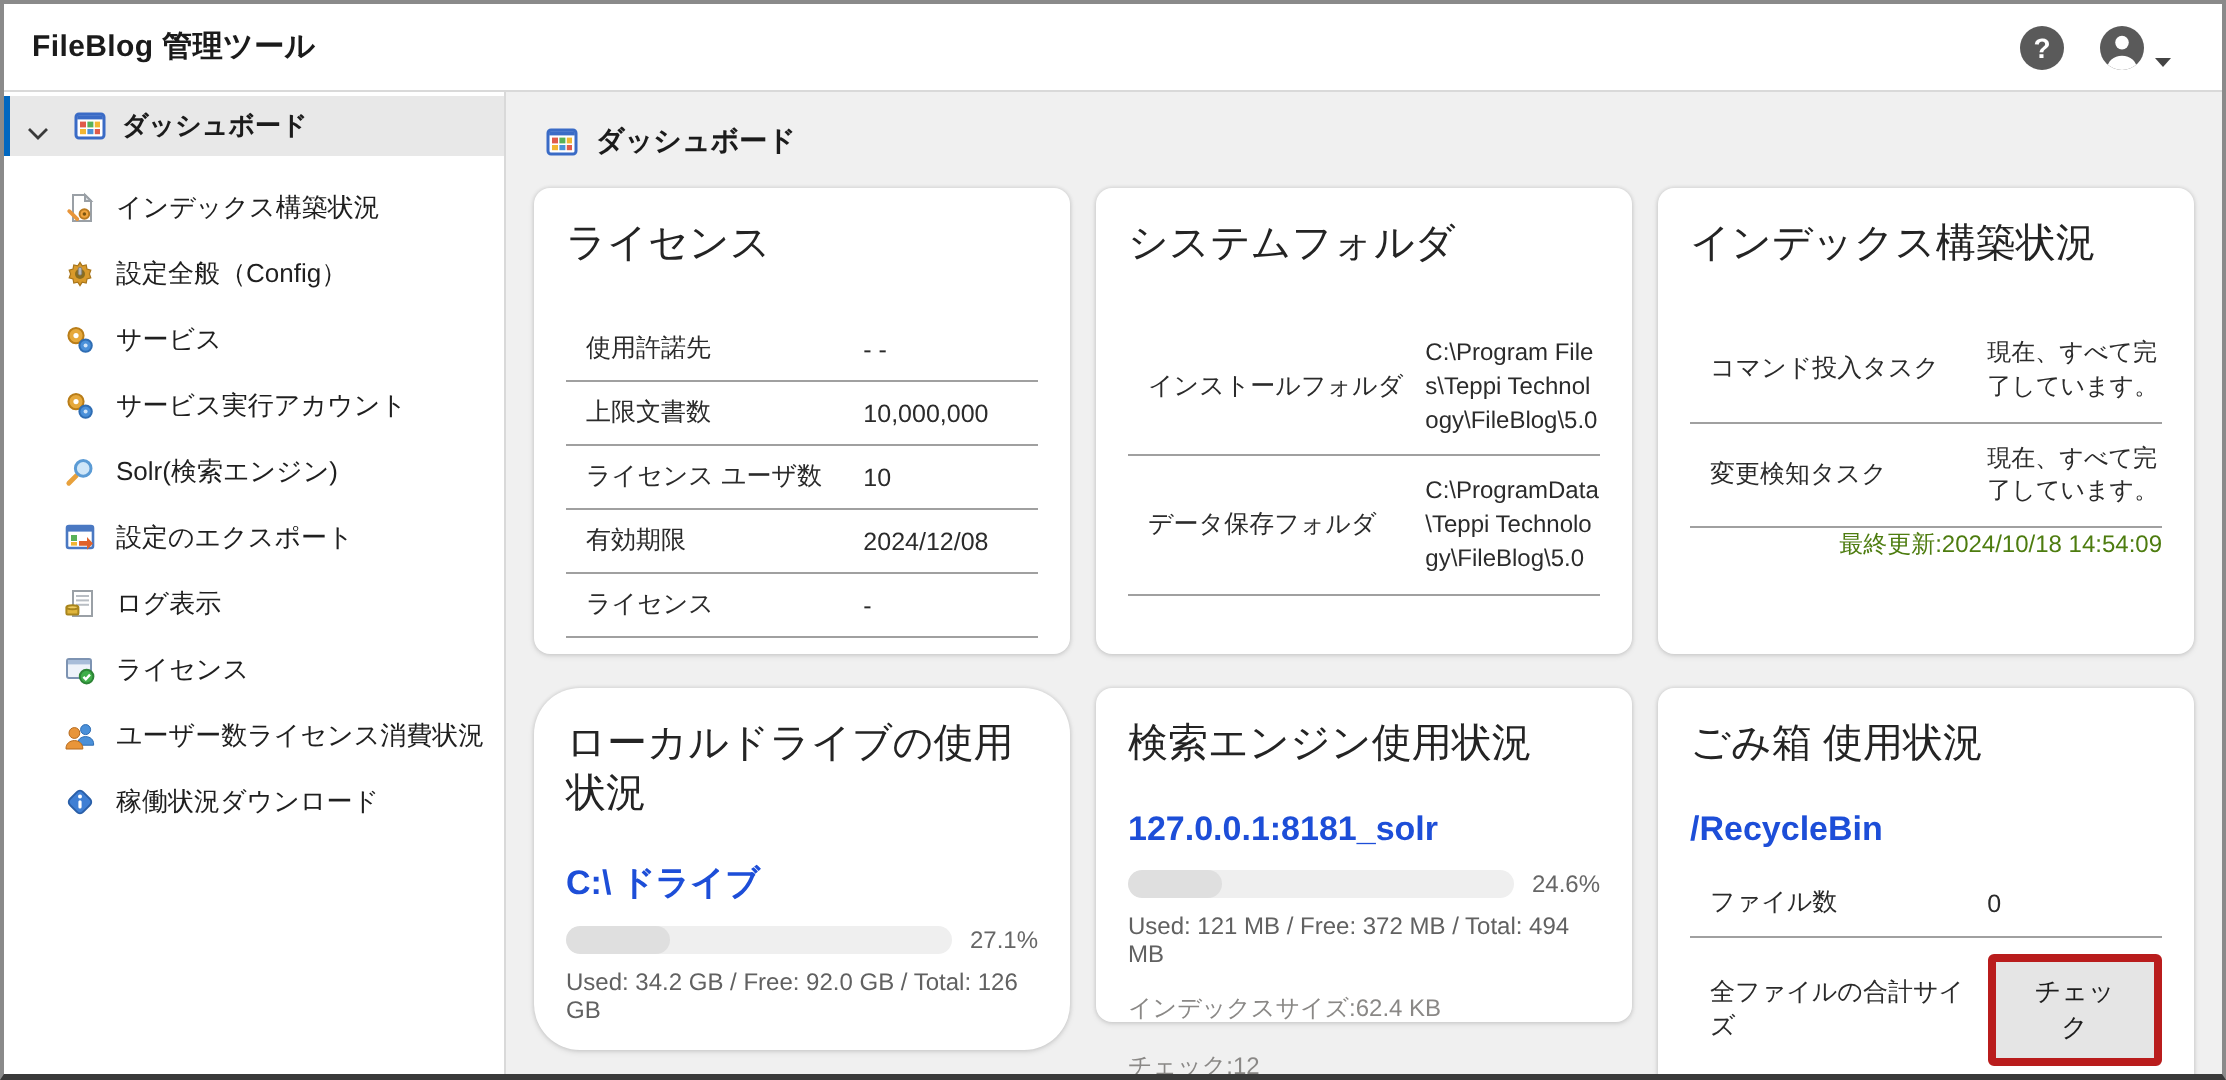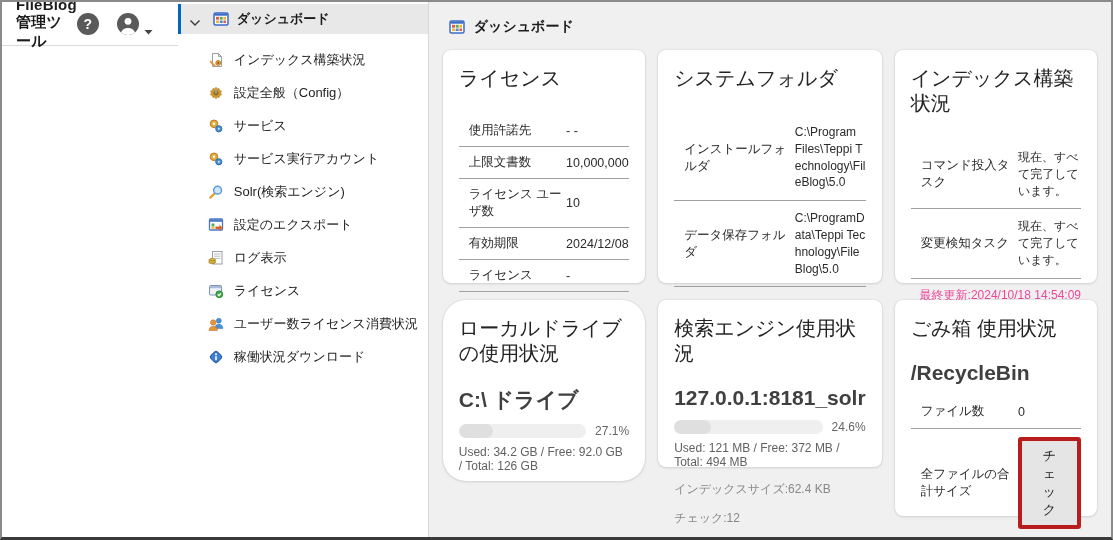--- a/index.html
+++ b/index.html
@@ -1,20 +1,20 @@
 <!DOCTYPE html>
 <html><head>
 <meta charset="utf-8">
 <style>
   * { margin:0; padding:0; box-sizing:border-box; }
   html,body { width:1113px; height:540px; font-family:"Liberation Sans","DejaVu Sans",sans-serif; }
   .window {
     width:1113px; height:540px; background:#ffffff;
     border:2px solid #8a8a8a; border-bottom:3px solid #3a3a3a;
-    display:flex; flex-direction:row; overflow:hidden;
+    display:flex; flex-direction:column; overflow:hidden;
   }
   
   .titlebar {
     height:44px; flex:0 0 44px; display:flex; align-items:center;
     padding:0 18px 0 14px; background:#fff; border-bottom:1px solid #d9d9d9;
   }
   .app-title { font-size:15px; font-weight:bold; color:#1b1b1b; letter-spacing:.2px; }
   .titlebar-right { margin-left:auto; display:flex; align-items:center; gap:18px; }
   .circle-btn {
     width:22px; height:22px; border-radius:50%; background:#5a5a5a; color:#fff;
@@ -52,22 +52,22 @@
   .card-title { font-size:20px; color:#242424; font-weight:400; line-height:1.25; }
   .tbl { margin-top:24px; }
   .trow {
     display:flex; align-items:center; border-bottom:1px solid #a0a0a0;
     font-size:12.5px; color:#2b2b2b; padding:7px 0;
   }
   .trow .lbl { flex:0 0 63%; padding-left:10px; }
   .trow .val { flex:1; font-size:12.5px; }
   .trow .val.wrap { font-size:12px; line-height:1.4; word-break:break-all; }
   .tbl-folders .trow, .tbl-index .trow { padding:9px 0; }
-  .card-foot { margin-top:8px; text-align:right; font-size:12px; color:#ec4899; }
-  .subhead { font-weight:bold; font-size:21px; color:#404040; margin-top:20px; }
+  .card-foot { text-align:right; font-size:12px; color:#4d7c0f; }
+  .subhead { font-weight:bold; font-size:17px; color:#1d4ed8; margin-top:20px; }
   .bar-row { display:flex; align-items:center; gap:9px; margin-top:10px; }
   .bar-track { flex:1; height:14px; background:#efefef; border-radius:7px; overflow:hidden; }
   .bar-fill { height:100%; background:#dfdfdf; border-radius:7px; }
   .pct { flex:0 0 auto; font-size:12px; color:#666; }
   .usage { margin-top:7px; font-size:12px; color:#616161; }
   .sub-gray { margin-top:12px; font-size:12px; color:#8a8886; }
   .tbl-bin { margin-top:10px; }
   .tbl-bin .trow { padding:8px 0; }
   .btn {
     background:#e5e5e5; border:4px solid #b91c1c; border-radius:3px;

